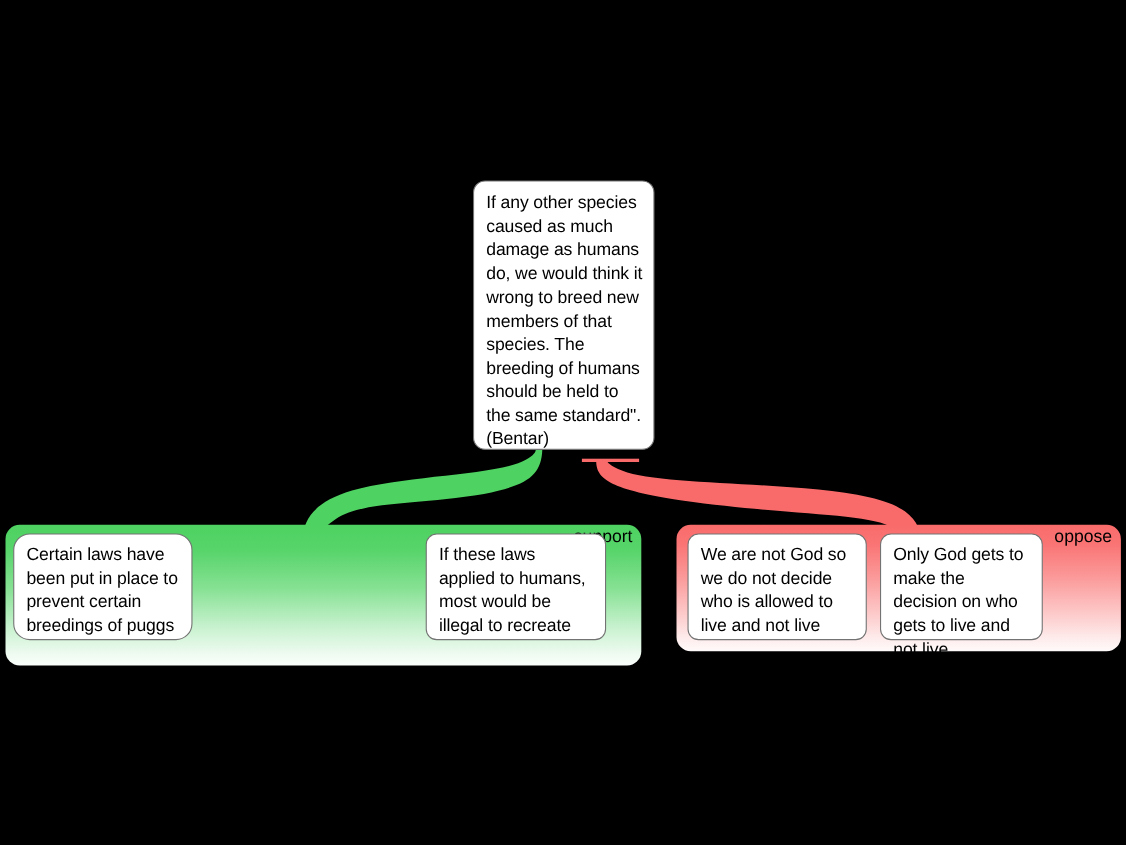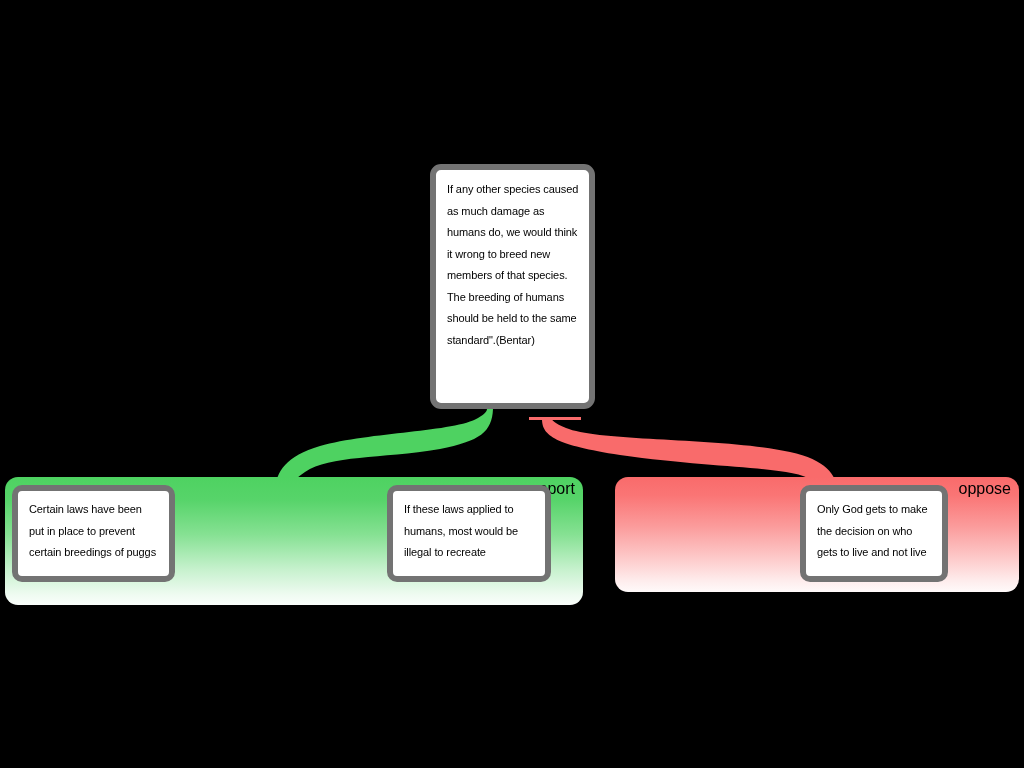--- a/index.html
+++ b/index.html
@@ -25,24 +25,24 @@
     width: 1024px;
     height: 768px;
     pointer-events: none;
   }
 
   
   .card {
     position: absolute;
     box-sizing: border-box;
     background: #ffffff;
-    border: 6px solid #737373;
+    border: 1px solid #737373;
     border-radius: 10px;
     color: #000000;
-    font-size: 11px;
+    font-size: 16px;
     line-height: 21.5px;
     padding: 8px 10px 8px 11px;
     white-space: pre-line;
     letter-spacing: -0.1px;
   }
 
   
   #root-node {
     left: 430px;
     top: 164px;
@@ -90,21 +90,21 @@
     top: 5px;
     font-size: 16px;
     color: #000000;
     line-height: 14px;
   }
   #support-label { right: 8px; }
   #oppose-label  { right: 8px; }
 
   
   #support-card-0 {
-    left: 12px;  top: 485px;  width: 163px;  height: 97px;
+    left: 12px;  top: 485px;  width: 163px;  height: 97px; border-radius: 15px;
   }
   #support-card-1 {
     left: 187px; top: 485px;  width: 163px;  height: 118px;
   }
   #support-card-2 {
     left: 360px; top: 485px;  width: 164px;  height: 97px; margin-left: 27px;
   }
 
   
   #oppose-card-0 {
@@ -150,15 +150,16 @@
     <span class="group-label" id="support-label">support</span>
   </div>
 
   <div class="card" id="support-card-0">Certain laws have been put in place to prevent certain breedings of puggs</div>
   <div class="card" id="support-card-2">If these laws applied to humans, most would be illegal to recreate</div>
 
   <div class="group" id="oppose-group">
     <span class="group-label" id="oppose-label">oppose</span>
   </div>
 
+  <div class="card" id="oppose-card-0">We are not God so we do not decide who is allowed to live and not live</div>
   <div class="card" id="oppose-card-1">Only God gets to make the decision on who gets to live and not live</div>
 
 </div>
 
 </body></html>

